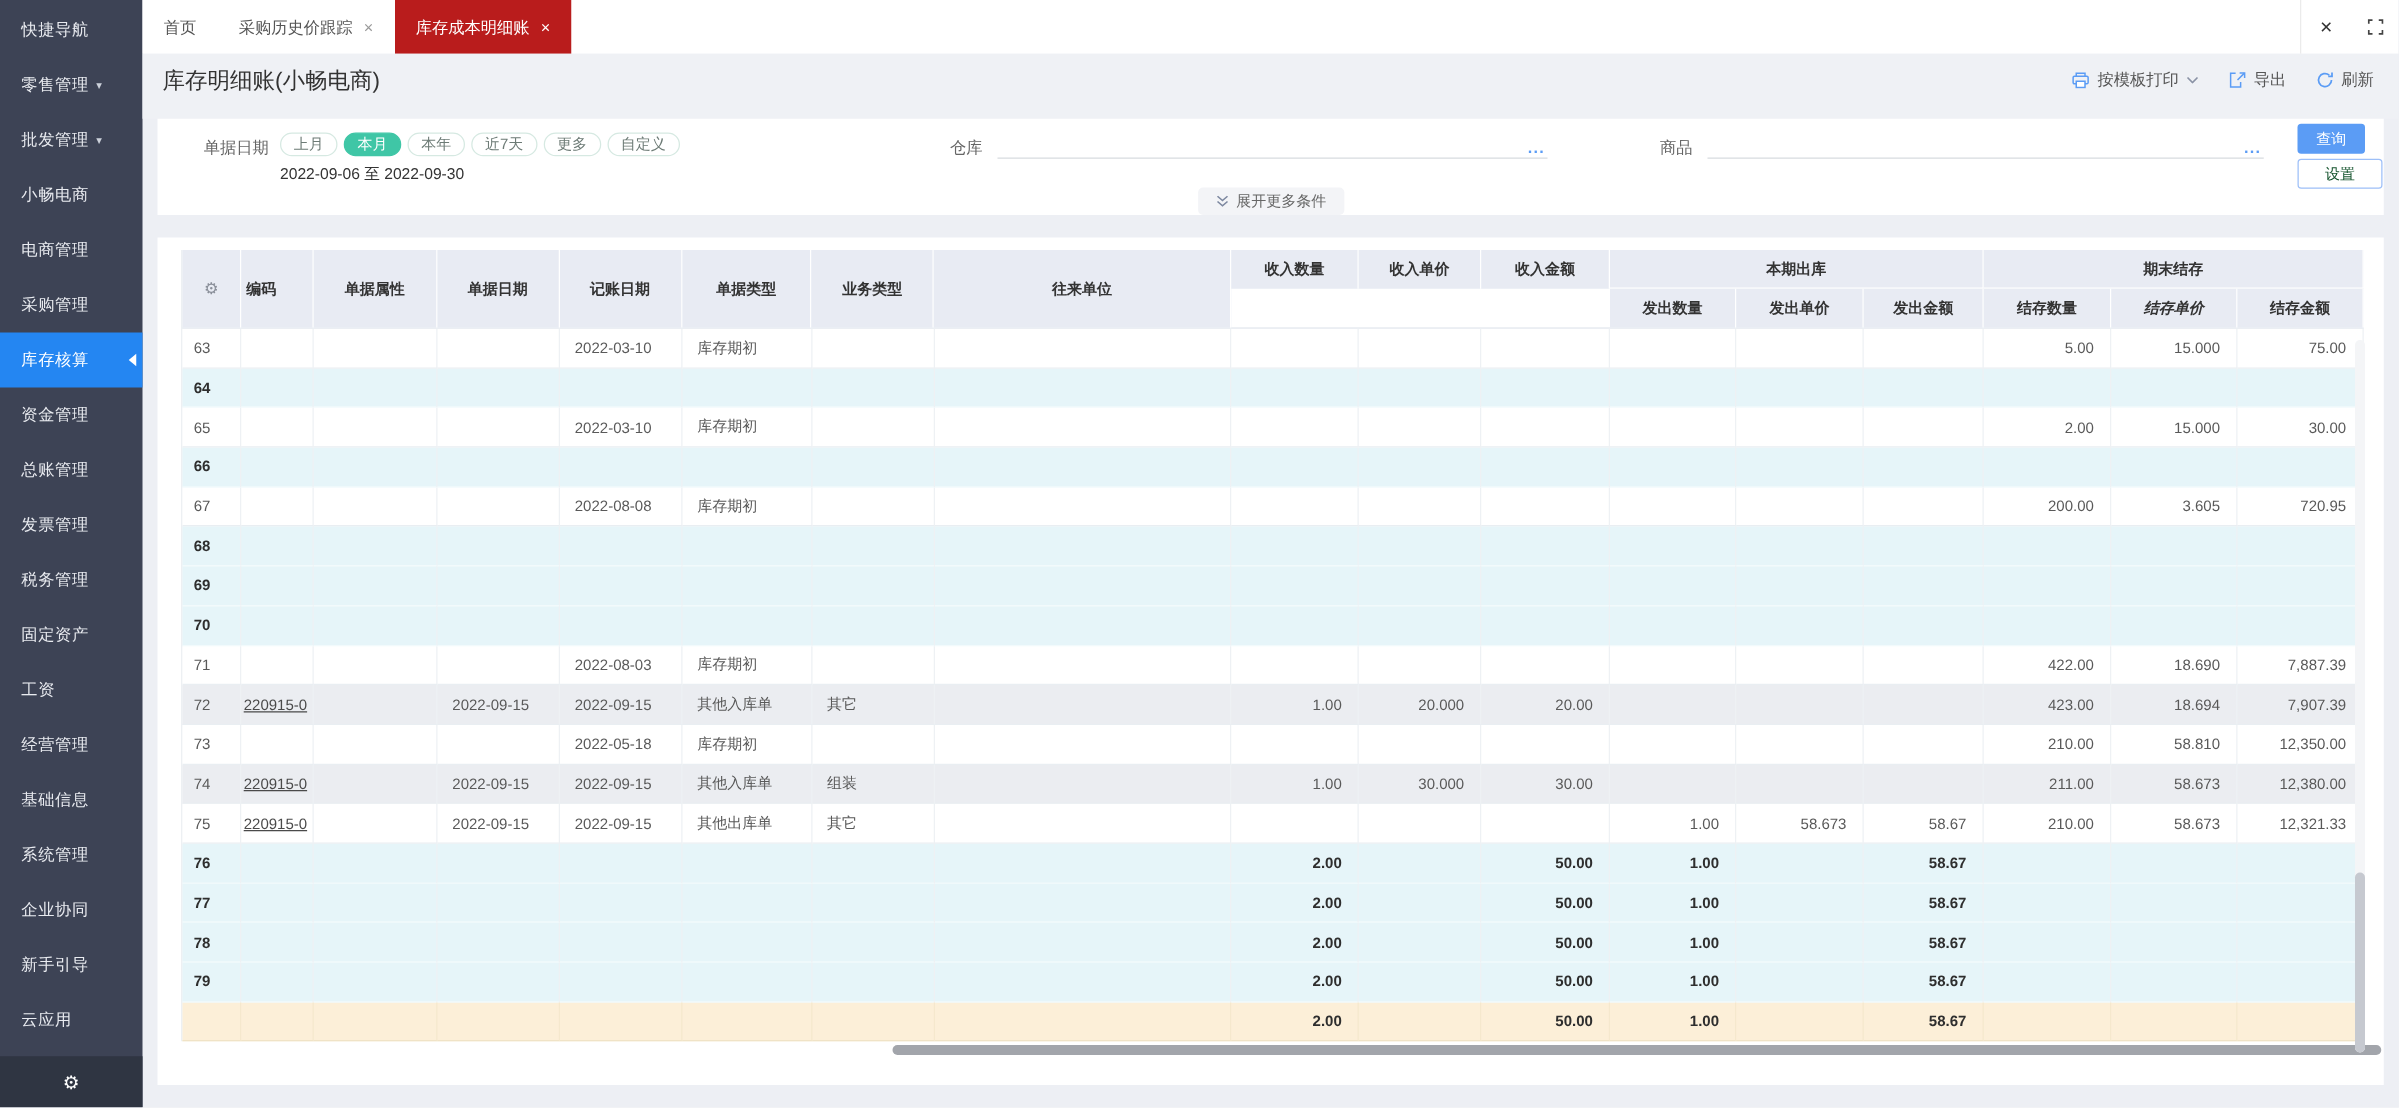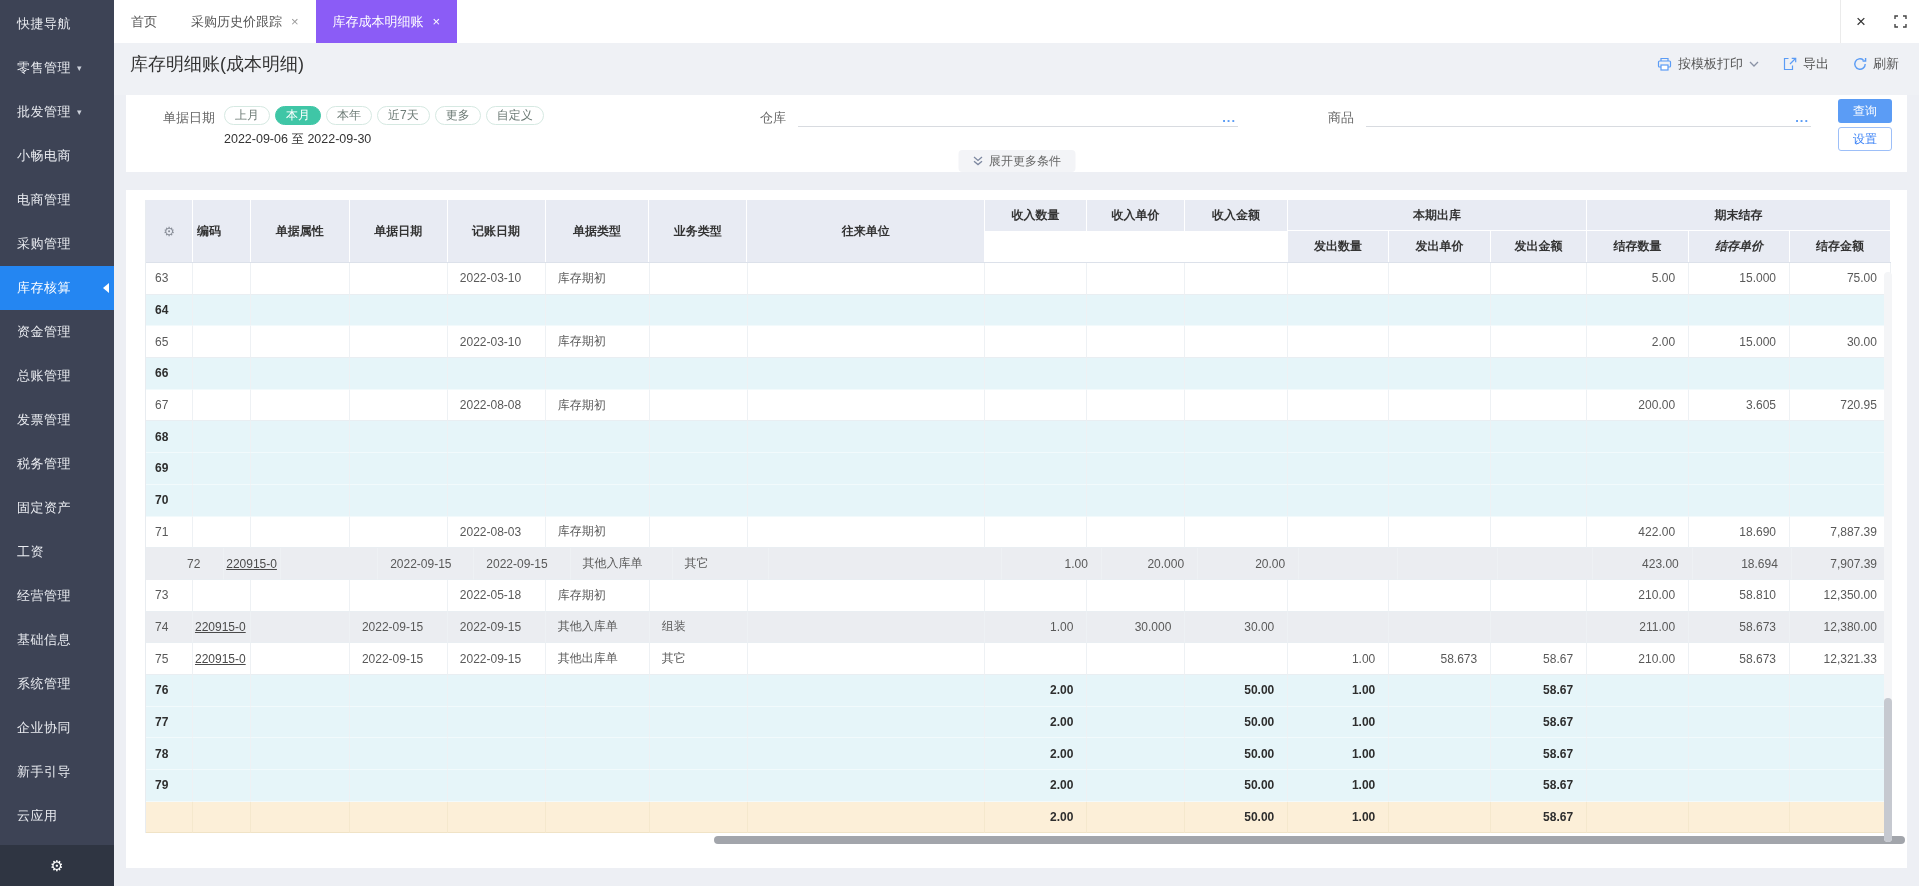--- a/index.html
+++ b/index.html
@@ -18,21 +18,21 @@
     border-top:5px solid transparent;border-bottom:5px solid transparent;border-right:6px solid #fff}
   .side-foot{position:absolute;bottom:0;left:0;width:100%;height:41px;background:#2f3542;
     display:flex;align-items:center;justify-content:center}
   .gear{color:#fff;font-size:15px;cursor:pointer}
 
   
   .tabbar{position:absolute;left:114px;top:0;right:0;height:43px;background:#fff;display:flex}
   .tabs{display:flex;flex:1}
   .tab{display:flex;align-items:center;gap:9px;padding:0 17px;font-size:13px;color:#555;cursor:pointer}
   .tab .tx{color:#999;font-size:13px;line-height:1}
-  .tab.active{background:#8b5cf6;color:#fff}
+  .tab.active{background:#b91c1c;color:#fff}
   .tab.active .tx{color:#fff}
   .win-controls{display:flex;align-items:center;border-left:1px solid #ebebeb}
   .win-x{width:40px;text-align:center;font-size:17px;color:#333;cursor:pointer}
   .win-fs{width:38px;display:flex;justify-content:center;align-items:center;cursor:pointer}
 
   
   .titlebar{position:absolute;left:114px;top:43px;right:0;height:52px;background:#eff1f5;
     display:flex;align-items:flex-start;justify-content:space-between;padding:9px 20px 0 16px}
   .page-title{font-size:18px;font-weight:500;color:#333;line-height:24px}
   .toolbar{display:flex;align-items:center;gap:24px;height:24px}
@@ -49,22 +49,22 @@
     font-size:12px;color:#6d7b76;background:#fff;cursor:pointer;white-space:nowrap}
   .pill.active{background:#3fc6a6;border-color:#3fc6a6;color:#fff}
   .drange{position:absolute;left:98px;top:36px;font-size:12.5px;color:#333;cursor:pointer}
   .uline{position:absolute;height:22px;border-bottom:1px solid #d8dbe0;cursor:text}
   .in-wh{left:672px;top:10px;width:440px}
   .in-pd{left:1240px;top:10px;width:445px}
   .dots{position:absolute;right:2px;bottom:2px;color:#5b9cf5;font-weight:bold;font-size:13px;
     letter-spacing:1px;cursor:pointer;line-height:1}
   .btn-primary{position:absolute;left:1712px;top:4px;width:54px;height:24px;background:#5b9cf5;
     color:#fff;border:none;border-radius:3px;font-size:12px;cursor:pointer;font-family:inherit}
-  .btn-outline{position:absolute;left:1712px;top:32px;width:54px;height:24px;background:#fff;
-    color:#3b82f6;border:1px solid #9dbff8;border-radius:3px;font-size:12px;cursor:pointer;font-family:inherit}
+  .btn-outline{position:absolute;left:1712px;top:32px;width:68px;height:24px;background:#fff;
+    color:#14532d;border:1px solid #9dbff8;border-radius:3px;font-size:12px;cursor:pointer;font-family:inherit}
   .expand{position:absolute;left:50%;bottom:0;transform:translateX(-50%);height:22px;padding:0 14px;
     background:#f3f4f7;border-radius:4px;display:flex;align-items:center;gap:6px;font-size:12px;color:#666;cursor:pointer}
 
   
   .table-card{position:absolute;left:126px;top:190px;width:1781px;height:678px;background:#fff}
   .tbl{position:absolute;left:19px;top:10px;width:1746px;border-left:1px solid #e8ecf0}
   .thead{display:flex;border-bottom:1px solid #dce1ea}
   .hcell{display:flex;align-items:center;justify-content:center;height:62px;
     border-right:1px solid #fff;font-weight:bold;font-size:12px;color:#333;background:#e8ebf3;
     overflow:hidden;white-space:nowrap}
@@ -187,21 +187,21 @@
       <span class="win-x">×</span>
       <span class="win-fs">
         <svg width="13" height="13" viewBox="0 0 13 13" fill="none" stroke="#444" stroke-width="1.4">
           <path d="M1 4V1h3M9 1h3v3M12 9v3H9M4 12H1V9"></path>
         </svg>
       </span>
     </div>
   </div>
 
   <div class="titlebar">
-    <h1 class="page-title">库存明细账(成本明细)</h1>
+    <h1 class="page-title">库存明细账(小畅电商)</h1>
     <div class="toolbar">
       <div class="tool">
         <span>
           <svg width="15" height="14" viewBox="0 0 15 14" fill="none" stroke="#5b9cf5" stroke-width="1.2">
             <path d="M4 4V1.5h7V4"></path>
               <rect x="1.5" y="4" width="12" height="6" rx="1"></rect>
             <rect x="4" y="8" width="7" height="5" fill="#fff"></rect>
           </svg>
         </span>
         <span>按模板打印</span>
@@ -472,21 +472,21 @@
             <div class="cell a-r k-in_price" style="width: 98px;"></div>
             <div class="cell a-r k-in_amt" style="width: 103px;"></div>
             <div class="cell a-r k-out_qty" style="width: 101px;"></div>
             <div class="cell a-r k-out_price" style="width: 102px;"></div>
             <div class="cell a-r k-out_amt" style="width: 96px;"></div>
             <div class="cell a-r k-bal_qty" style="width: 102px;">422.00</div>
             <div class="cell a-r k-bal_price" style="width: 101px;">18.690</div>
             <div class="cell a-r k-bal_amt" style="width: 101px;">7,887.39</div>
           </div>
           <div class="trow gray">
-            <div class="cell a-n k-num" style="width: 47px; margin-left: 32px;">72</div>
+            <div class="cell a-n k-num" style="width: 47px;">72</div>
             <div class="cell a-l k-code" style="width: 58px;">
               <span class="link">220915-0</span>
             </div>
             <div class="cell a-l k-attr" style="width: 99px;"></div>
             <div class="cell a-l k-doc_date" style="width: 98px;">2022-09-15</div>
             <div class="cell a-l k-book_date" style="width: 98px;">2022-09-15</div>
             <div class="cell a-l k-doc_type" style="width: 104px;">其他入库单</div>
             <div class="cell a-l k-biz_type" style="width: 98px;">其它</div>
             <div class="cell a-l k-partner" style="width: 238px;"></div>
             <div class="cell a-r k-in_qty" style="width: 102px;">1.00</div>

